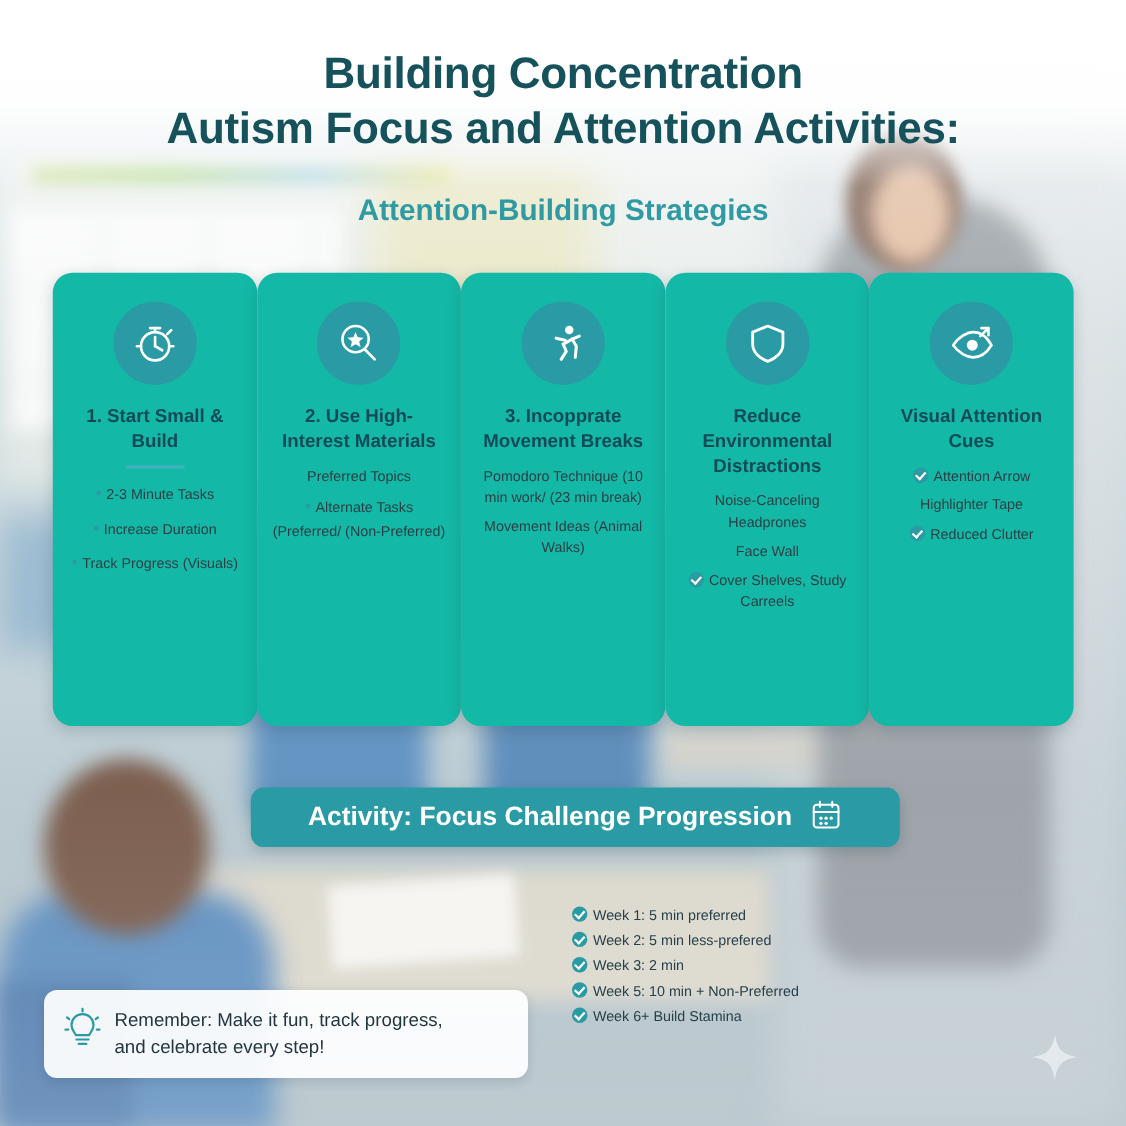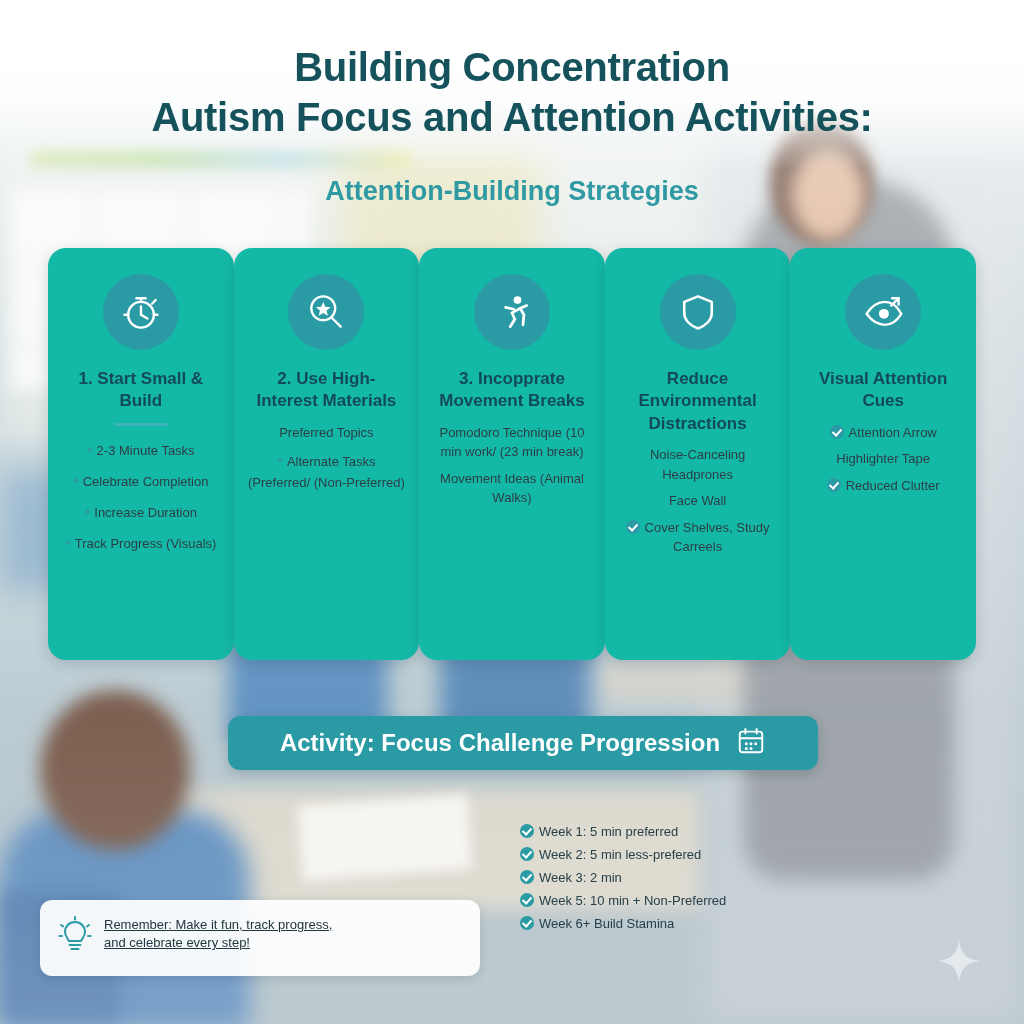--- a/index.html
+++ b/index.html
@@ -348,23 +348,22 @@
     border-radius: 12px;
     padding: 16px 18px;
     box-sizing: border-box;
     display: flex;
     align-items: flex-start;
     gap: 12px;
     box-shadow: 0 3px 10px rgba(20,50,60,.14);
   }
   .remember .txt {
     color: #22363e;
-    font-size: 13px;
+    font-size: 17px;
     line-height: 1.4;
-    text-decoration: underline;
   }
   .sparkle {
     position: absolute;
     right: 42px;
     bottom: 40px;
     width: 46px;
     height: 46px;
     opacity: .85;
   }
 </style>
@@ -420,21 +419,20 @@
             <line x1="24" y1="9" x2="24" y2="13"></line>
             <line x1="36" y1="15" x2="40" y2="11"></line>
             <line x1="38" y1="27" x2="42" y2="27"></line>
             <line x1="6" y1="27" x2="10" y2="27"></line>
           </svg>
         </div>
         <div class="card-title">1. Start Small &amp; Build</div>
         <div class="divider"></div>
         <ul class="items">
           <li class="bullet-dot">2-3 Minute Tasks</li>
-          <li class="bullet-dot">Celebrate Completion</li>
           <li class="bullet-dot">Increase Duration</li>
           <li class="bullet-dot">Track Progress (Visuals)</li>
         </ul>
       </div>
 
       <div class="card tall">
         <div class="icon-circle">
           <svg width="44" height="44" viewBox="0 0 48 48" fill="none" stroke="#ffffff" stroke-width="2.6" stroke-linecap="round">
             <circle cx="21" cy="20" r="13"></circle>
             <line x1="30" y1="30" x2="40" y2="40"></line>

